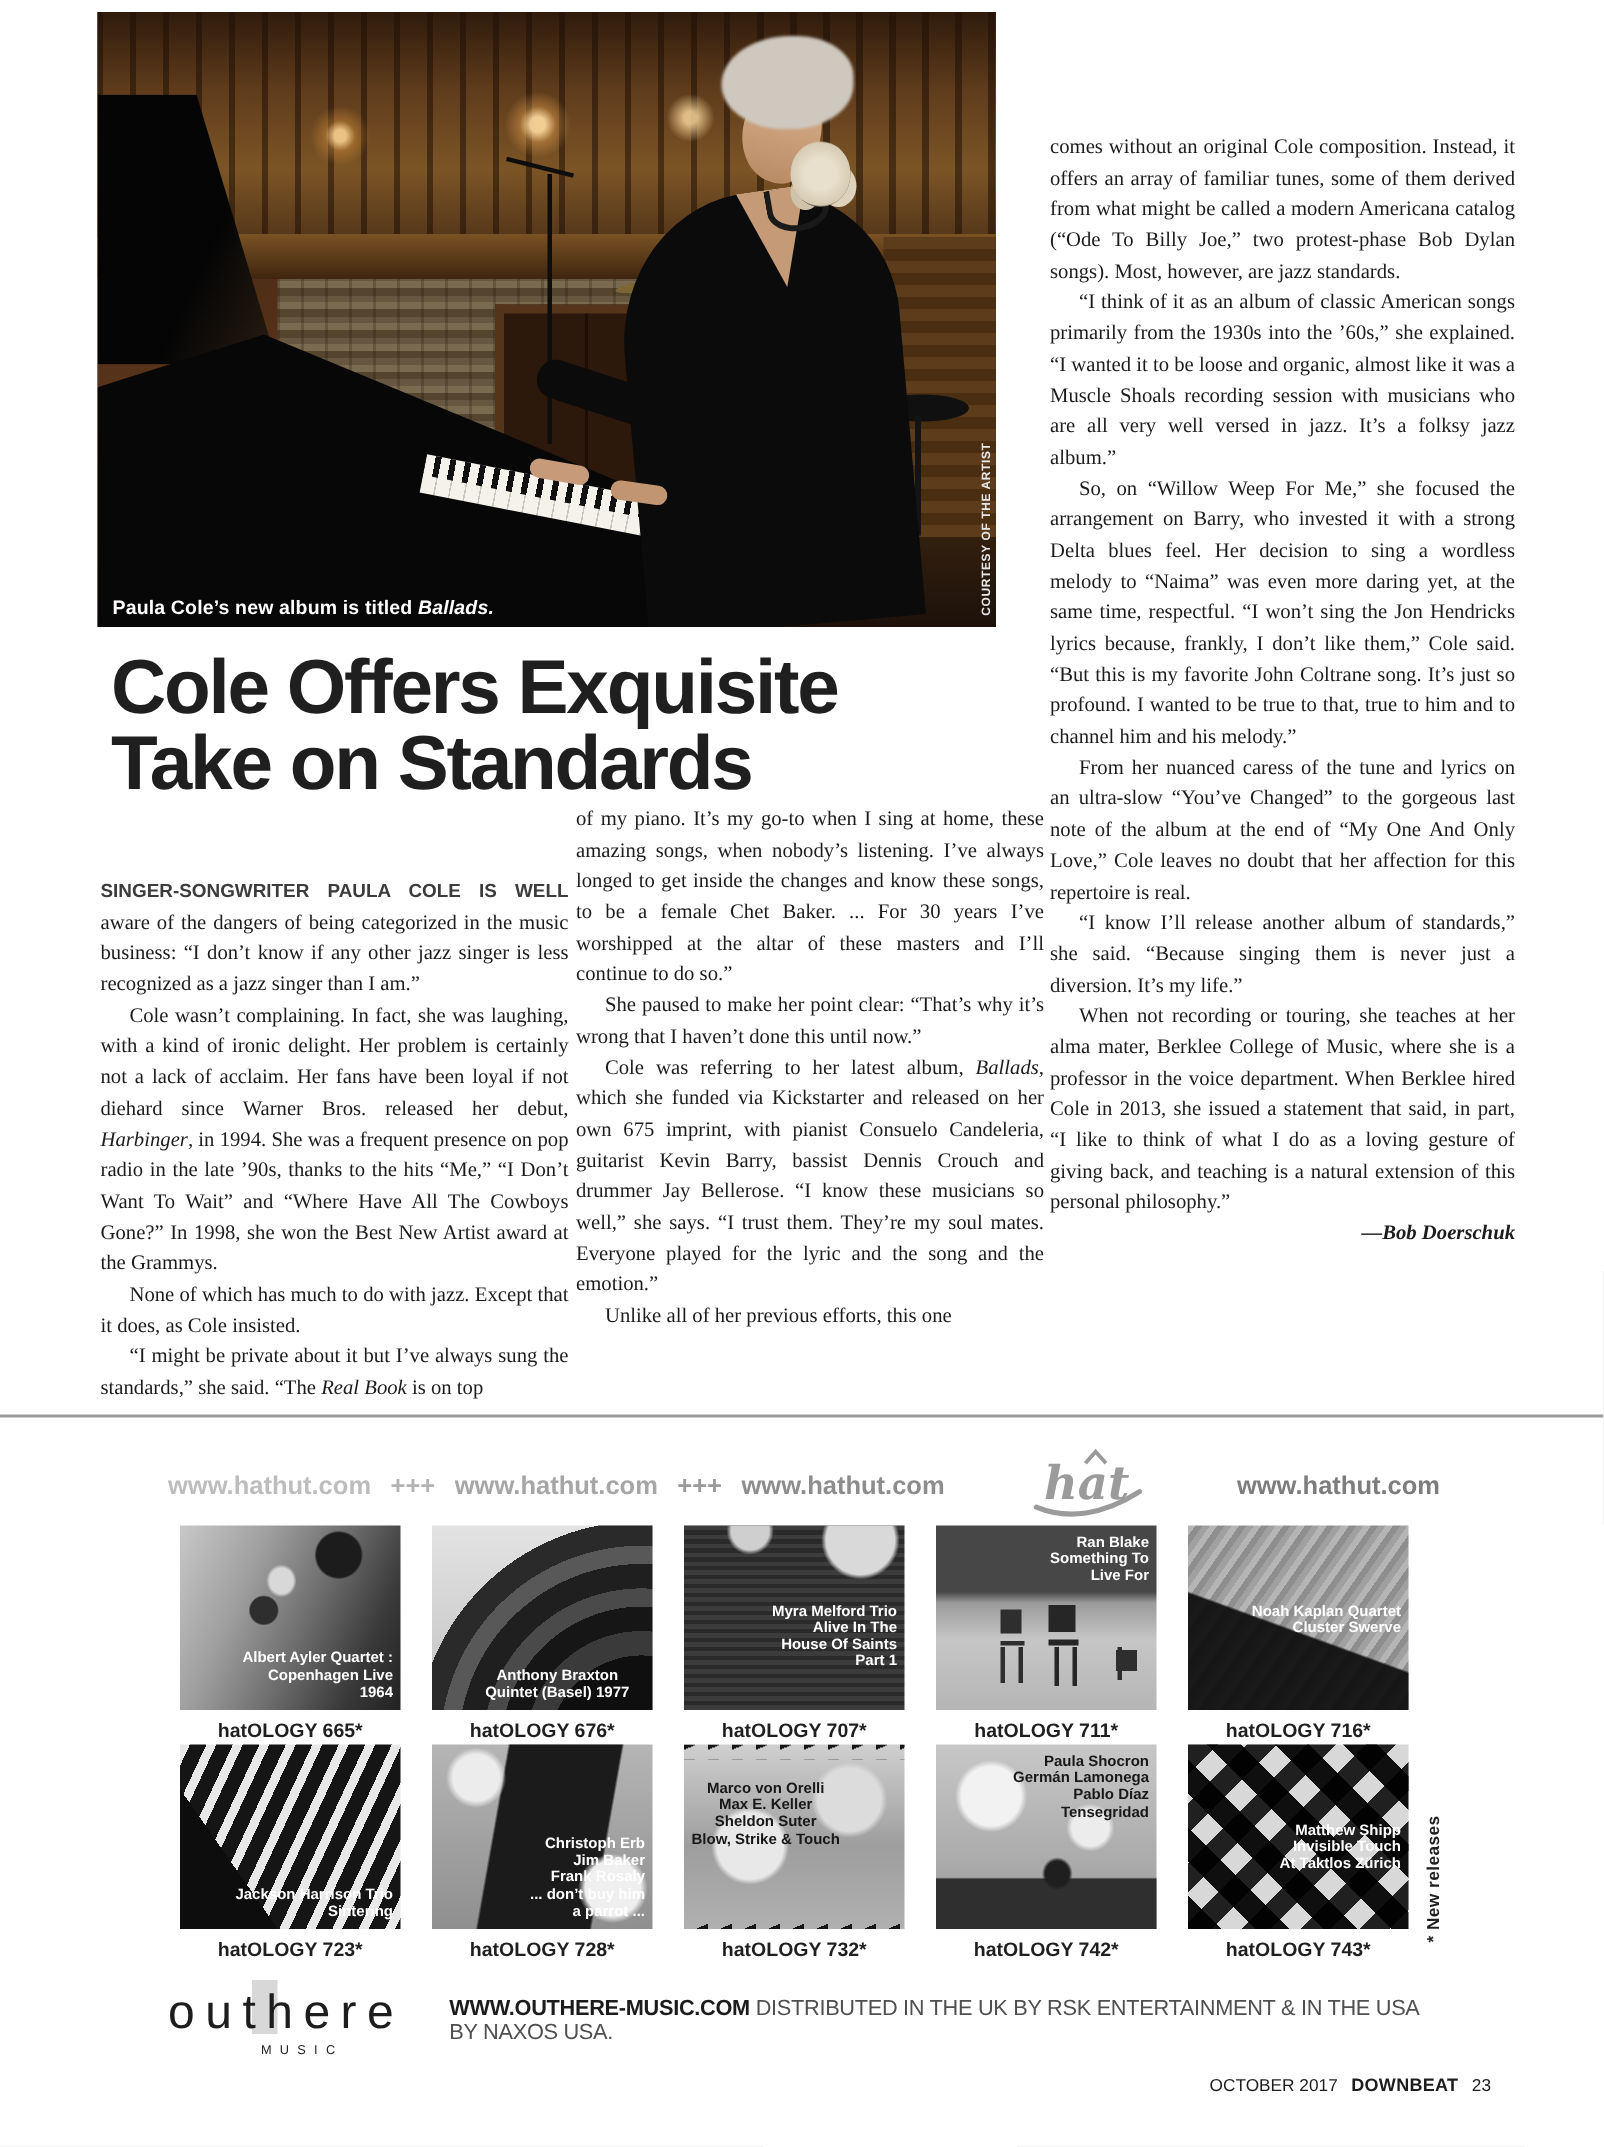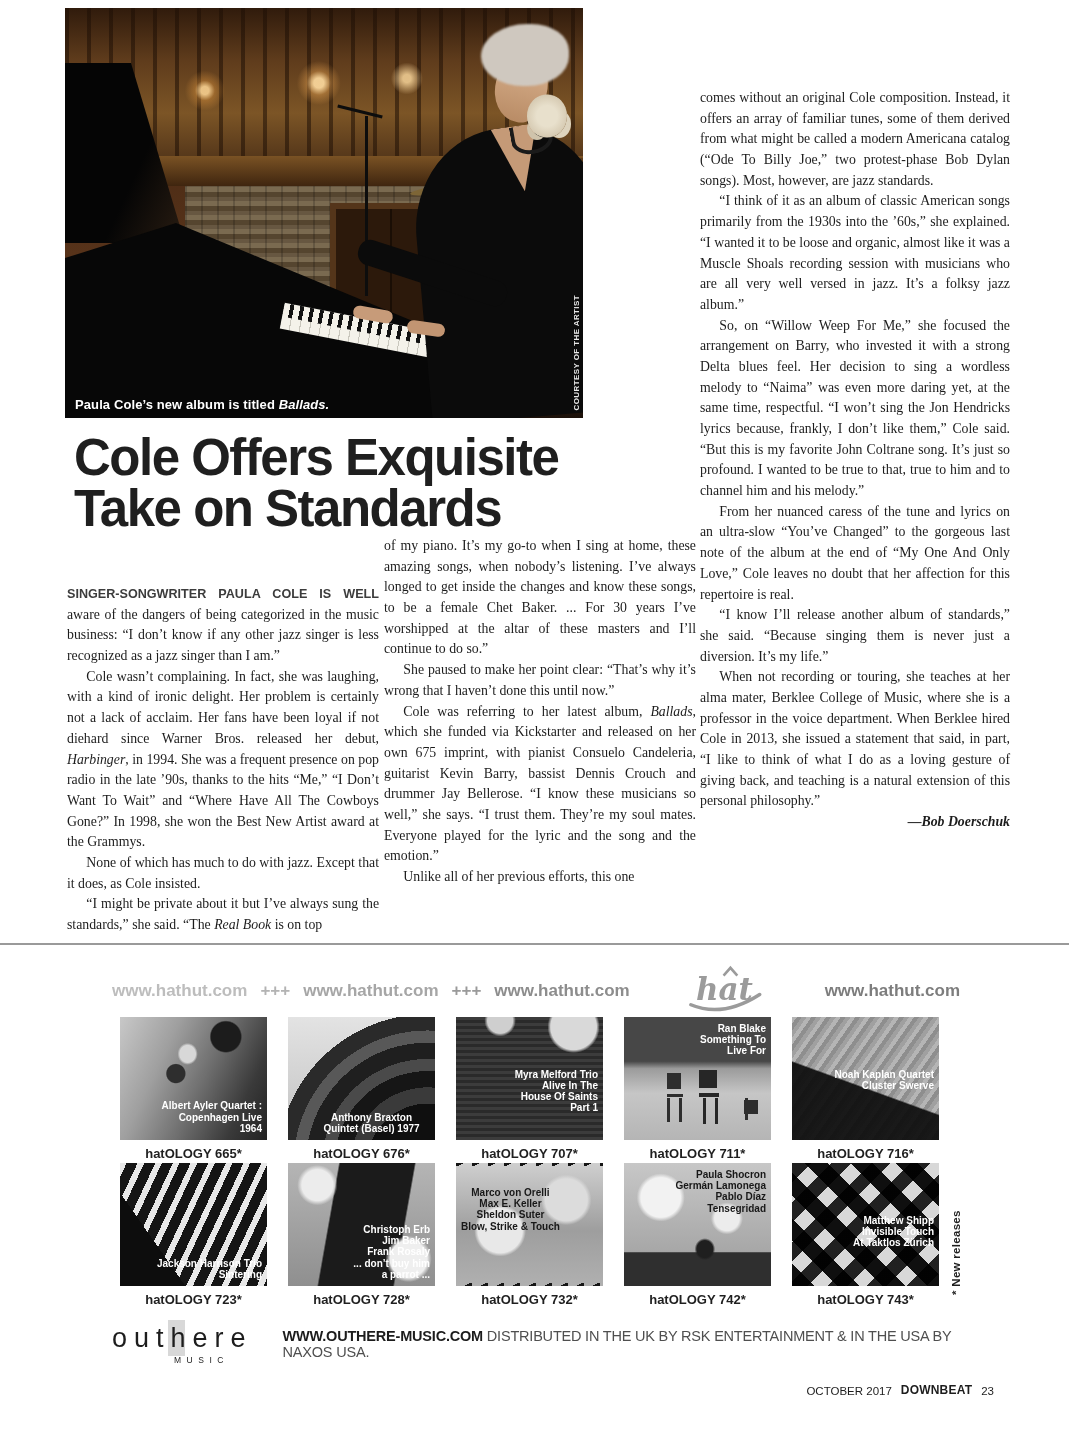--- a/index.html
+++ b/index.html
@@ -1,20 +1,20 @@
 <!DOCTYPE html>
 <html lang="en"><head>
 <meta charset="utf-8">
 <style>
   html,body{margin:0;padding:0;background:#e9e9e9;}
   .page{position:relative;width:1069px;height:1431px;background:#ffffff;overflow:hidden;
         font-family:"Liberation Sans",sans-serif;}
 
   
-  .photo{position:absolute;left:65px;top:8px;width:518px;height:410px;margin:0;overflow:hidden;background:#1c110a;}
+  .photo{position:absolute;left:65px;top:8px;width:599px;height:410px;margin:0;overflow:hidden;background:#1c110a;}
   .photo div{position:absolute;}
   .ph-room{inset:0;z-index:1;background:linear-gradient(180deg,#241309 0%,#3d2311 15%,#4e2d16 40%,#57331a 60%,#33200f 85%,#1c110a 100%);}
   .ph-balcony{left:0;top:0;width:100%;height:150px;z-index:2;background:
     radial-gradient(circle at 8% 60%, rgba(255,215,150,.9) 0 5px, rgba(255,170,70,.35) 12px, transparent 22px),
     radial-gradient(circle at 27% 55%, rgba(255,215,150,.85) 0 4px, rgba(255,170,70,.3) 10px, transparent 20px),
     radial-gradient(circle at 49% 50%, rgba(255,220,160,.9) 0 5px, rgba(255,180,90,.35) 12px, transparent 22px),
     radial-gradient(circle at 66% 47%, rgba(255,220,160,.8) 0 4px, transparent 16px),
     repeating-linear-gradient(90deg, rgba(30,15,5,.55) 0 4px, transparent 4px 22px),
     linear-gradient(180deg,#301b0c 0%,#5f3c1c 35%,#7c5526 70%,#55371a 100%);}
   .ph-beam{left:0;top:148px;width:100%;height:30px;z-index:3;background:linear-gradient(180deg,#7a5224,#3f250f);}
@@ -147,21 +147,21 @@
     linear-gradient(180deg,#c7c7c7,#a8a8a8 70%,#9d9d9d 100%);}
   .art-743{background:
     repeating-linear-gradient(135deg, rgba(0,0,0,.85) 0 14px, transparent 14px 28px),
     repeating-linear-gradient(45deg,#0f0f0f 0 16px,#d8d8d8 16px 32px);}
 
   .new-releases{position:absolute;left:950px;top:238px;height:112px;font-weight:bold;font-size:11.5px;color:#1f1f1f;
     writing-mode:vertical-rl;transform:rotate(180deg);letter-spacing:.3px;}
 
   .ad-foot{position:absolute;left:112px;top:378px;width:850px;display:flex;align-items:center;gap:30px;}
   .outhere{position:relative;display:inline-block;}
-  .outhere-name{position:relative;font-size:27px;letter-spacing:7px;color:#1d1d1d;z-index:1;}
+  .outhere-name{position:relative;font-size:32px;letter-spacing:7px;color:#1d1d1d;z-index:1;}
   .outhere::before{content:"";position:absolute;left:56px;top:-3px;width:17px;height:36px;background:#d8d8d8;z-index:0;}
   .outhere-sub{display:block;font-size:8.5px;letter-spacing:5.5px;color:#1d1d1d;margin-left:62px;margin-top:1px;}
   .dist{margin:0;font-size:14.5px;color:#4f4f4f;letter-spacing:-0.2px;}
   .dist strong{color:#1c1c1c;}
 
   .folio{position:absolute;top:1383px;right:75px;font-size:11.5px;color:#1d1d1d;display:flex;gap:9px;align-items:flex-end;}
   .folio-brand{font-weight:bold;font-size:12px;letter-spacing:.2px;}
 </style>
 </head>
 <body>

